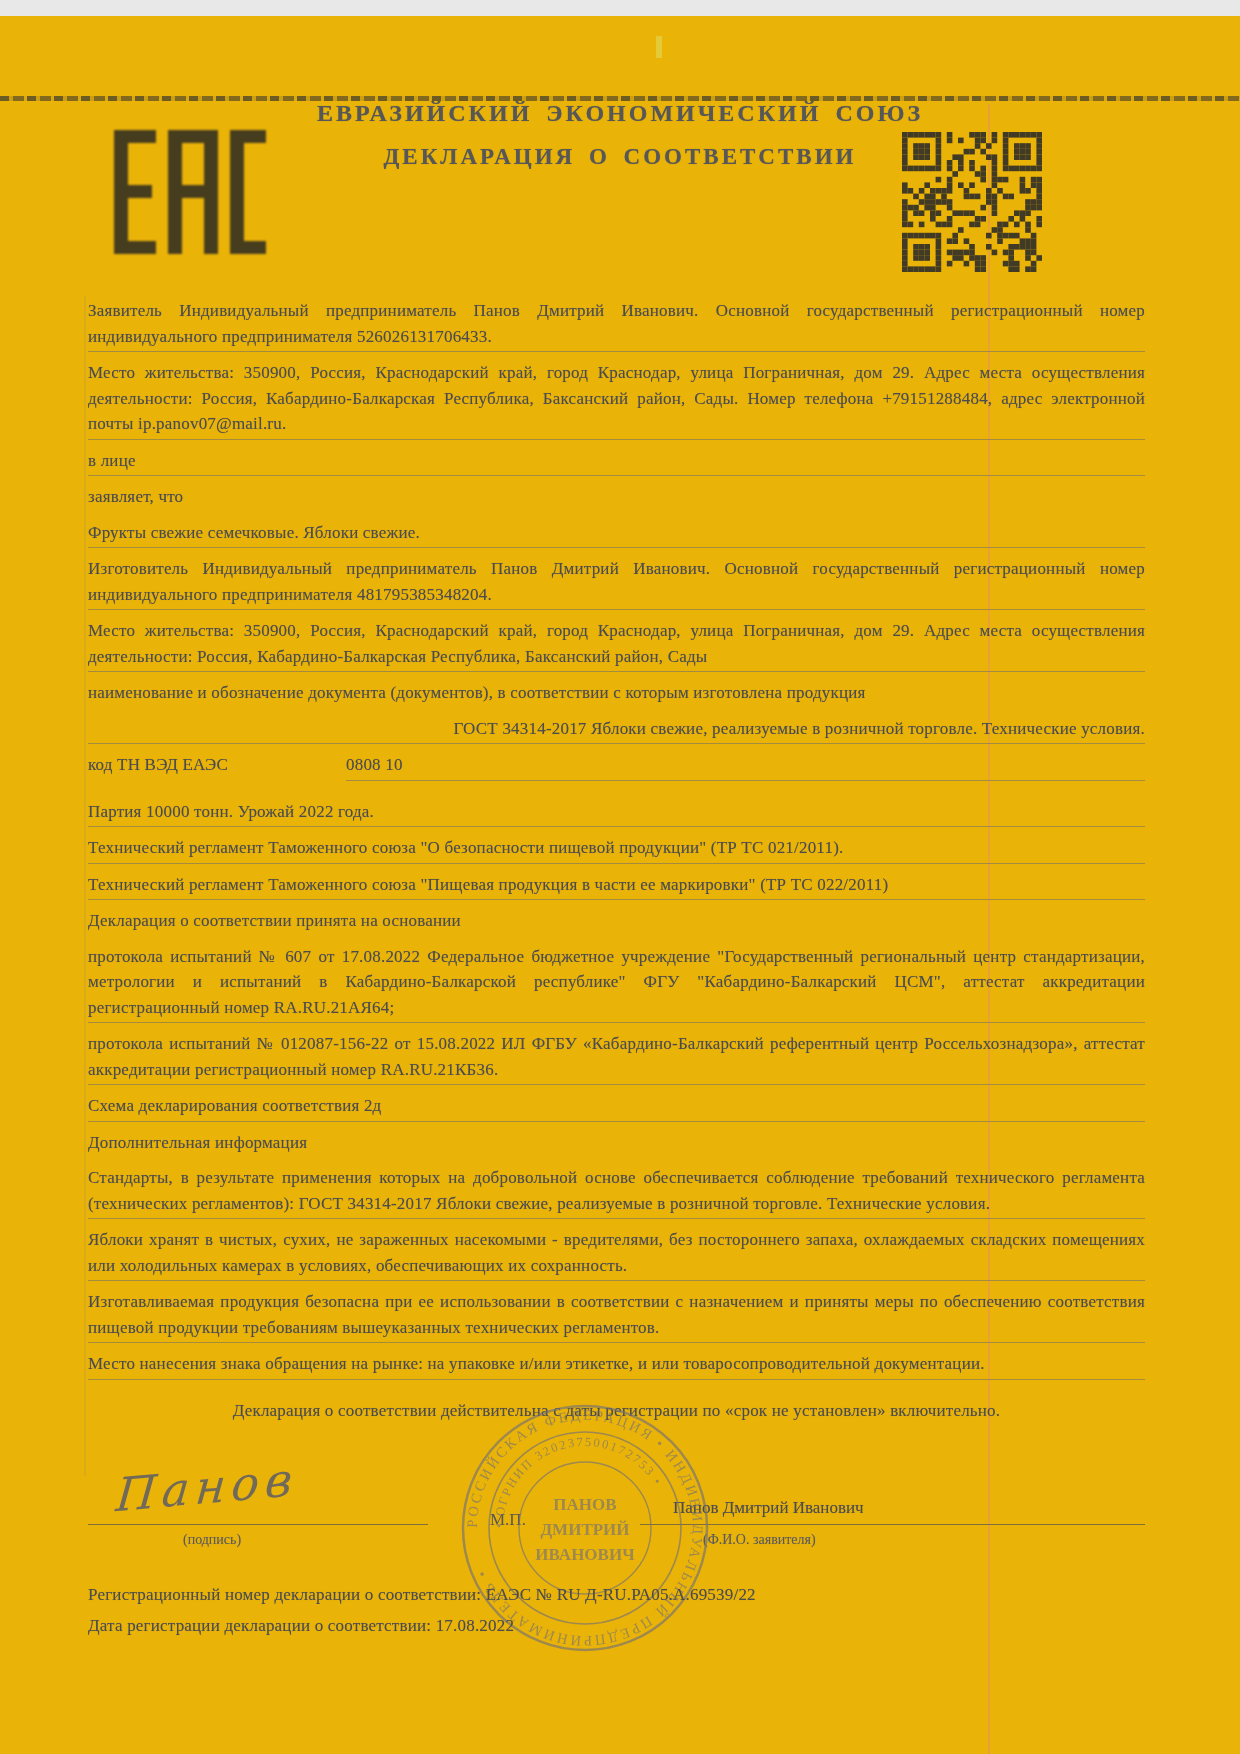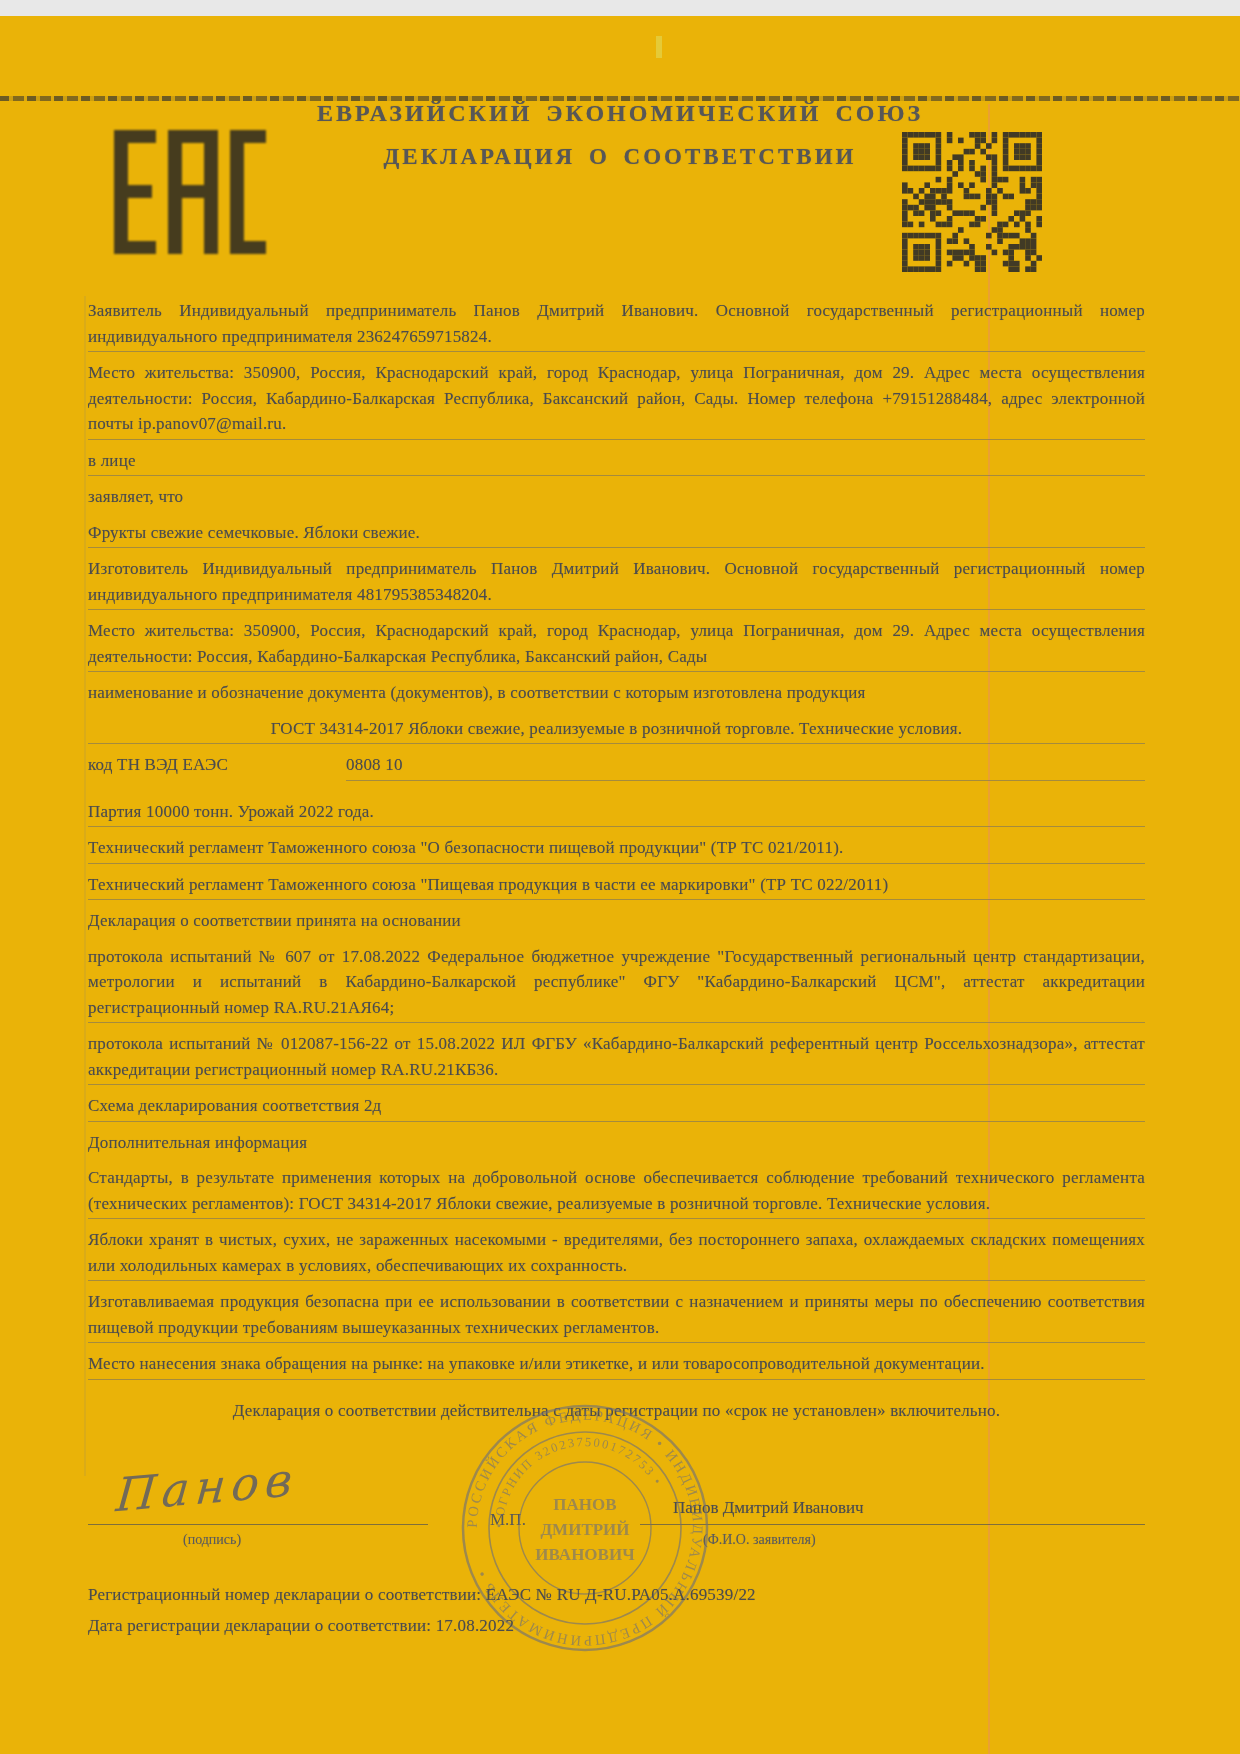--- a/index.html
+++ b/index.html
@@ -375,29 +375,29 @@
         <rect x="0" y="134.39999999999998" width="5.6" height="5.6" fill="#262626"></rect>
         <rect x="5.6" y="134.39999999999998" width="5.6" height="5.6" fill="#262626"></rect>
         <rect x="11.2" y="134.39999999999998" width="5.6" height="5.6" fill="#262626"></rect>
         <rect x="16.799999999999997" y="134.39999999999998" width="5.6" height="5.6" fill="#262626"></rect>
         <rect x="22.4" y="134.39999999999998" width="5.6" height="5.6" fill="#262626"></rect>
         <rect x="28" y="134.39999999999998" width="5.6" height="5.6" fill="#262626"></rect>
         <rect x="33.599999999999994" y="134.39999999999998" width="5.6" height="5.6" fill="#262626"></rect>
       </svg>
 
     <div class="content">
-      <p class="b u">Заявитель Индивидуальный предприниматель Панов Дмитрий Иванович. Основной государственный регистрационный номер индивидуального предпринимателя 236247659715824.</p>
+      <p class="b u">Заявитель Индивидуальный предприниматель Панов Дмитрий Иванович. Основной государственный регистрационный номер индивидуального предпринимателя 526026131706433.</p>
       <p class="b u">Место жительства: 350900, Россия, Краснодарский край, город Краснодар, улица Пограничная, дом 29. Адрес места осуществления деятельности: Россия, Кабардино-Балкарская Республика, Баксанский район, Сады. Номер телефона +79151288484, адрес электронной почты ip.panov07@mail.ru.</p>
       <p class="b u" style="text-align:left;">в лице</p>
       <p class="b lab">заявляет, что</p>
       <p class="b u" style="text-align:left;">Фрукты свежие семечковые. Яблоки свежие.</p>
       <p class="b u">Изготовитель Индивидуальный предприниматель Панов Дмитрий Иванович. Основной государственный регистрационный номер индивидуального предпринимателя 481795385348204.</p>
       <p class="b u">Место жительства: 350900, Россия, Краснодарский край, город Краснодар, улица Пограничная, дом 29. Адрес места осуществления деятельности: Россия, Кабардино-Балкарская Республика, Баксанский район, Сады</p>
       <p class="b lab">наименование и обозначение документа (документов), в соответствии с которым изготовлена продукция</p>
-      <p class="b u" style="text-align:center;">ГОСТ 34314-2017 Яблоки свежие, реализуемые в розничной торговле. Технические условия.</p>
+      <p class="b u" style="text-align:right;">ГОСТ 34314-2017 Яблоки свежие, реализуемые в розничной торговле. Технические условия.</p>
       <div class="row">
         <span class="b lbl">код ТН ВЭД ЕАЭС</span>
         <span class="b val">0808 10</span>
       </div>
       <p class="b u" style="text-align:left;">Партия 10000 тонн. Урожай 2022 года.</p>
       <p class="b u" style="text-align:left;">Технический регламент Таможенного союза "О безопасности пищевой продукции" (ТР ТС 021/2011).</p>
       <p class="b u" style="text-align:left;">Технический регламент Таможенного союза "Пищевая продукция в части ее маркировки" (ТР ТС 022/2011)</p>
       <p class="b lab">Декларация о соответствии принята на основании</p>
       <p class="b u">протокола испытаний № 607 от 17.08.2022 Федеральное бюджетное учреждение "Государственный региональный центр стандартизации, метрологии и испытаний в Кабардино-Балкарской республике" ФГУ "Кабардино-Балкарский ЦСМ", аттестат аккредитации регистрационный номер RA.RU.21АЯ64;</p>
       <p class="b u">протокола испытаний № 012087-156-22 от 15.08.2022 ИЛ ФГБУ «Кабардино-Балкарский референтный центр Россельхознадзора», аттестат аккредитации регистрационный номер RA.RU.21КБ36.</p>

